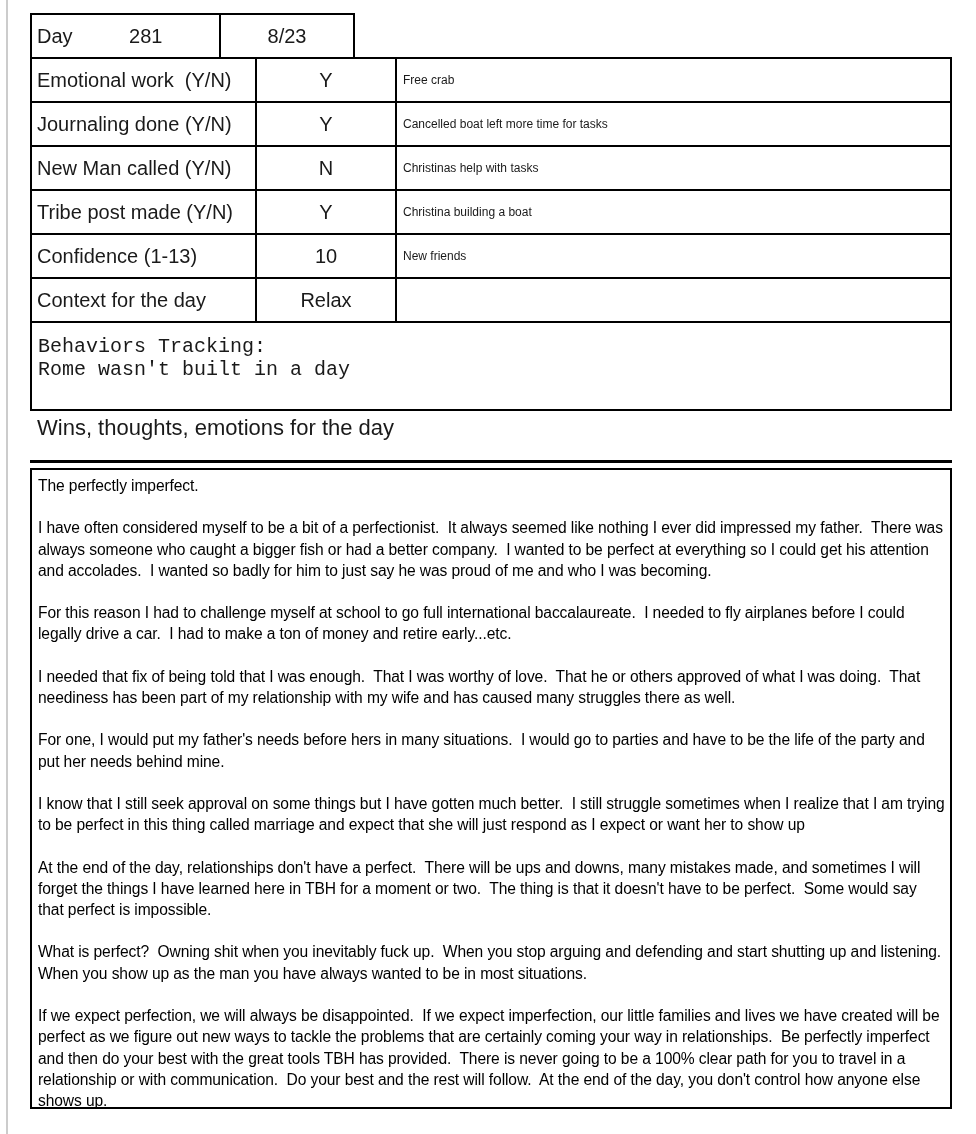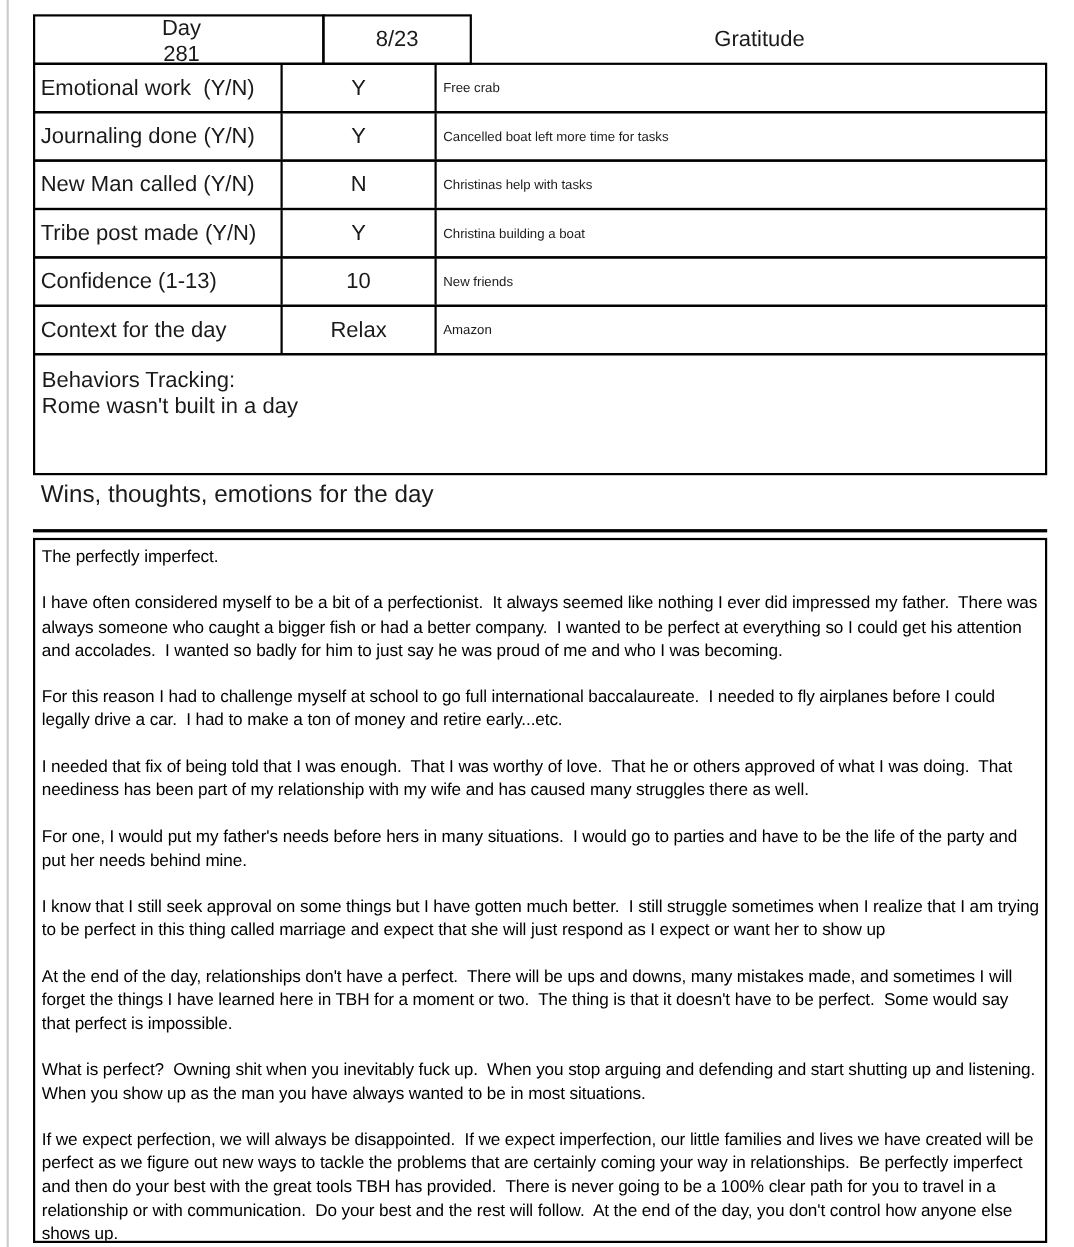--- a/index.html
+++ b/index.html
@@ -16,23 +16,23 @@
     background: #cccccc;
   }
   .sheet {
     position: absolute; left: 30px; top: 13px; width: 922px;
   }
 
   
   .trow { display: flex; height: 46px; }
   .trow + .trow { margin-top: -2px; }
   .header-row .hcellA {
-    width: 265px; border: 2px solid #000;
+    width: 191px; border: 2px solid #000;
     display: flex; align-items: center;
-    padding-left: 5px; font-size: 20px; flex-direction: column;
+    padding-left: 5px; font-size: 20px;
   }
   .header-row .hcellA .hval { flex: 1; text-align: center; }
   .header-row .hcellB {
     width: 136px; border: 2px solid #000; margin-left: -2px;
     display: flex; align-items: center; justify-content: center;
     font-size: 20px;
   }
   .header-row .hcellC {
     flex: 1;
     display: flex; align-items: center; justify-content: center;
@@ -47,22 +47,23 @@
   .data-row .c2 {
     width: 140px; border-right: 2px solid #000;
     display: flex; align-items: center; justify-content: center;
     font-size: 20px;
   }
   .data-row .c3 {
     flex: 1; display: flex; align-items: center; padding-left: 6px;
     font-size: 12px;
   }
   .behaviors-box {
-    border: 2px solid #000; margin-top: -2px; height: 111px;
+    border: 2px solid #000; margin-top: -2px; height: 90px;
     padding: 12px 18px 0 6px;
+    font-family: Liberation Mono, monospace;
   }
   .behaviors-box .b-label { font-size: 20px; }
   .behaviors-box .b-note  { font-size: 20px; margin-top: 0; }
 
   
   .wins-heading {
     margin-top: 3px; padding: 1px 0 19px 7px;
     font-size: 22px;
     border-bottom: 3px solid #000;
   }
@@ -85,21 +86,20 @@
 <div class="edge-artifact"></div>
 
 <div class="sheet">
 
   <div class="trow header-row">
     <div class="hcellA">
       <span>Day</span>
       <span class="hval">281</span>
     </div>
     <div class="hcellB">8/23</div>
-    <div class="hcellC">Gratitude</div>
   </div>
 
   <div class="trow data-row">
     <div class="c1">Emotional work  (Y/N)</div>
     <div class="c2">Y</div>
     <div class="c3">Free crab</div>
   </div>
   <div class="trow data-row">
     <div class="c1">Journaling done (Y/N)</div>
     <div class="c2">Y</div>
@@ -116,21 +116,20 @@
     <div class="c3">Christina building a boat</div>
   </div>
   <div class="trow data-row">
     <div class="c1">Confidence (1-13)</div>
     <div class="c2">10</div>
     <div class="c3">New friends</div>
   </div>
   <div class="trow data-row">
     <div class="c1">Context for the day</div>
     <div class="c2">Relax</div>
-    <div class="c3">Amazon</div>
   </div>
 
   <div class="behaviors-box">
     <div class="b-label">Behaviors Tracking:</div>
     <div class="b-note">Rome wasn't built in a day</div>
   </div>
 
   <div class="wins-heading">Wins, thoughts, emotions for the day</div>
 
   <div class="wins-box">

